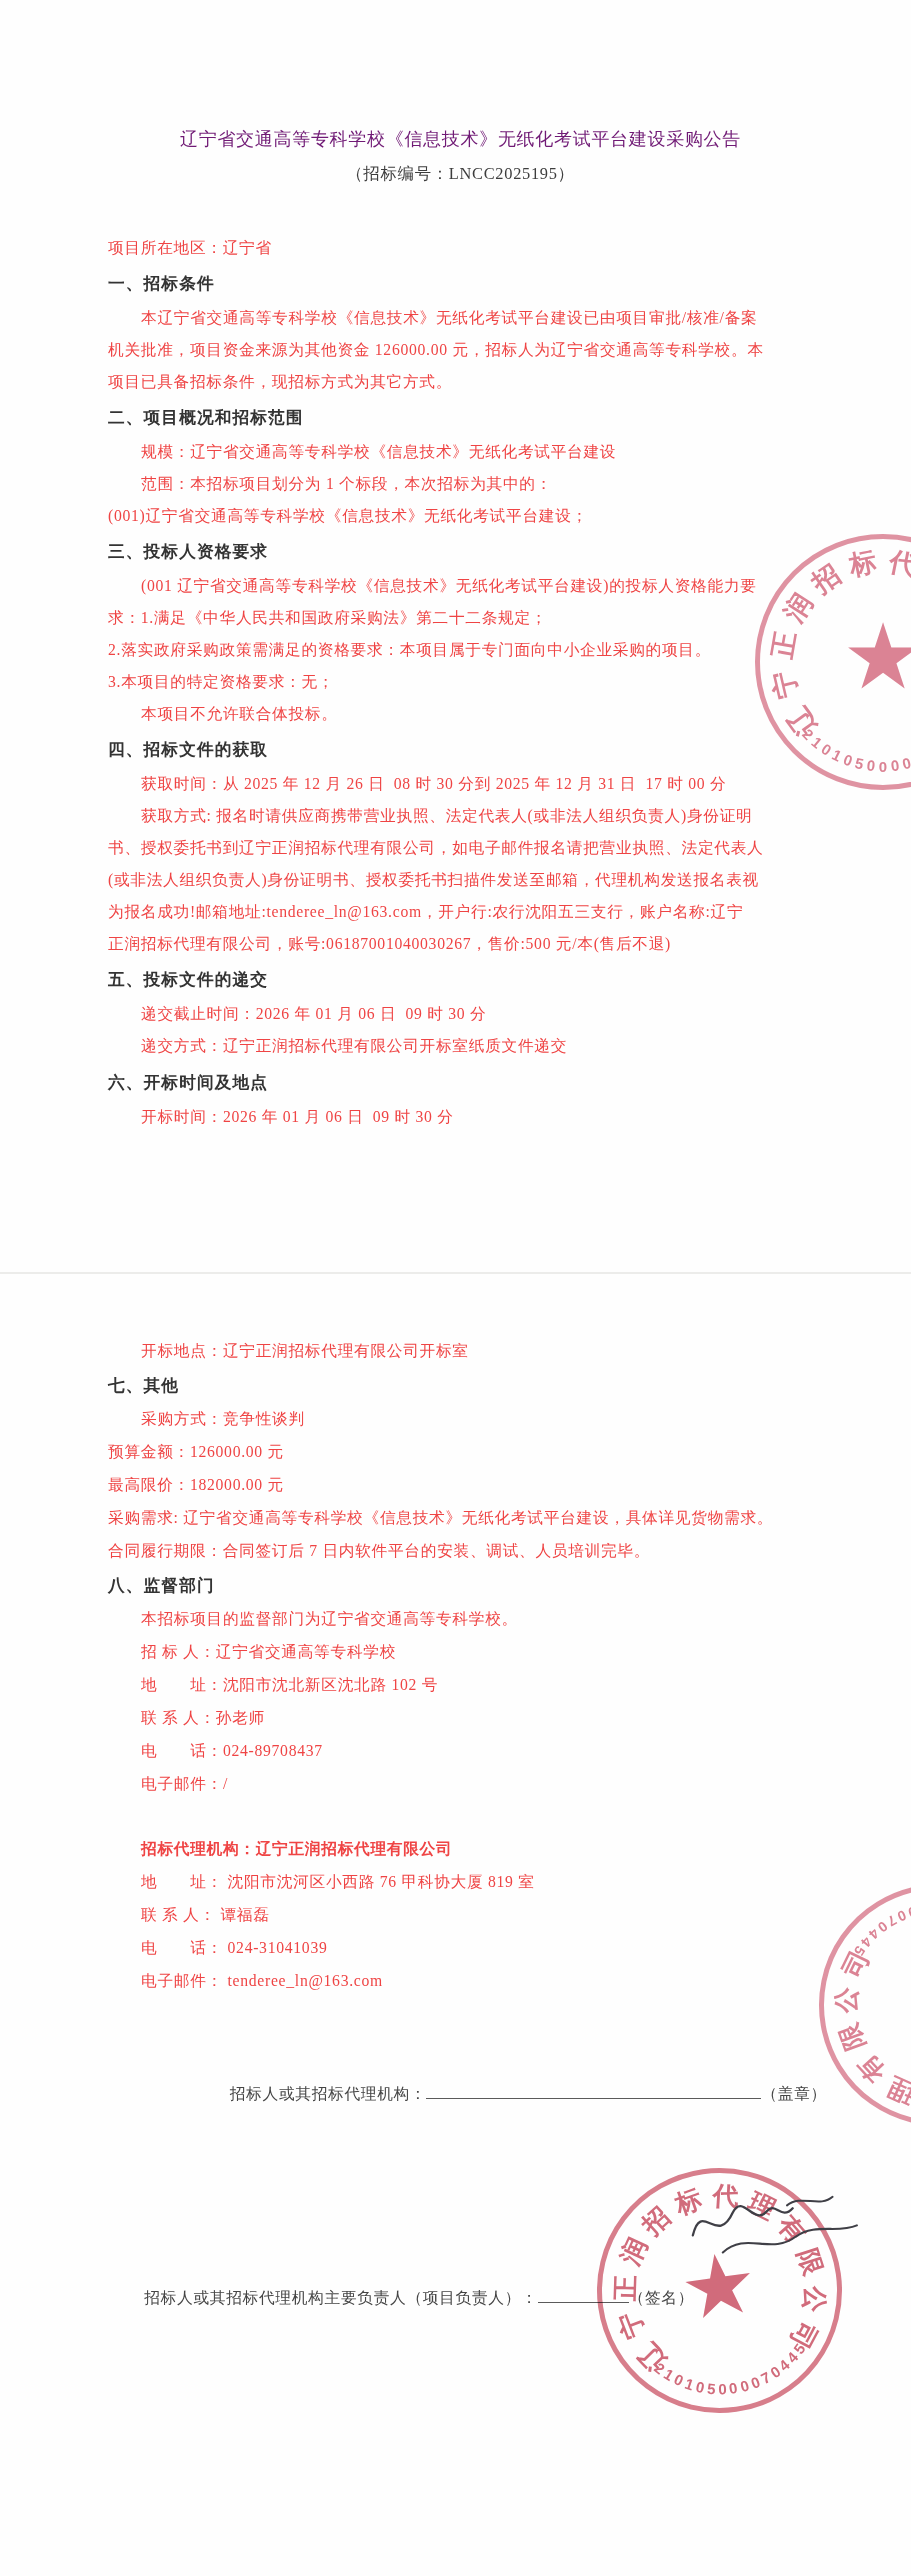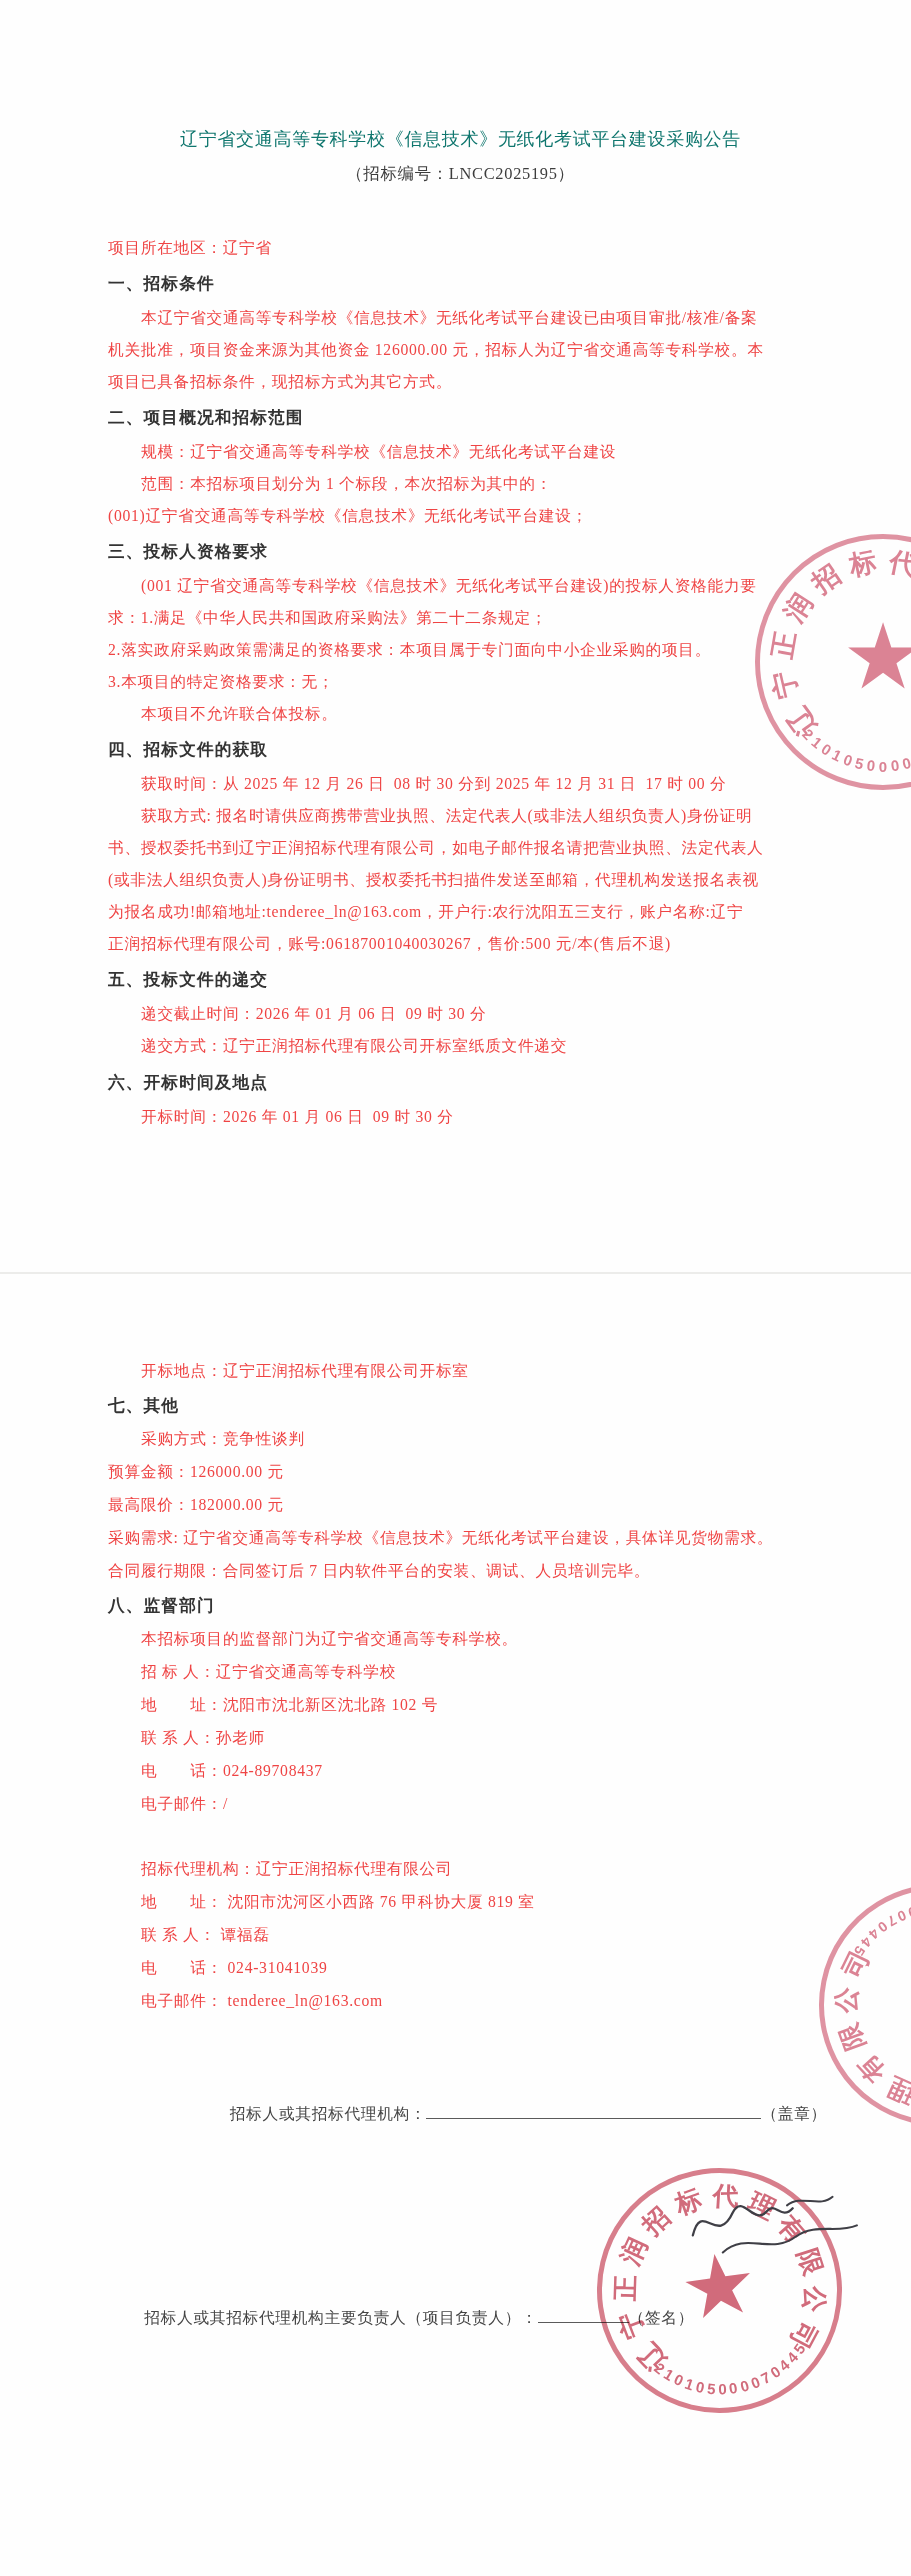--- a/index.html
+++ b/index.html
@@ -2,28 +2,28 @@
 <html style="font-size:11.4px"><head>
 <meta charset="utf-8">
 <style>
   html,body{margin:0;padding:0;background:#ffffff;}
   body{width:911px;font-family:"Liberation Serif","DejaVu Serif",serif;}
   .page{position:relative;width:911px;background:#fefefe;overflow:hidden;}
   #page1{height:1272px;border-bottom:2.1px solid #ececea;border-right:0.7px solid #e9e9e7;}
   #page2{height:1302px;}
   .content{position:absolute;left:108px;top:0;width:705px;}
   #page1 .content{padding-top:122px;}
-  #page2 .content{padding-top:80px;}
+  #page2 .content{padding-top:60px;}
   .ln{font-size:15.7px;line-height:32px;color:#ef4444;letter-spacing:0.7px;white-space:pre-wrap;}
   #page2 .ln{line-height:33px;}
-  .t{font-size:18px;text-align:center;line-height:34px;color:#0f766e;}
+  .t{font-size:18px;text-align:center;line-height:34px;color:#701a75;}
   .s{font-size:16.4px;text-align:center;line-height:36px;margin-bottom:40px;color:#3d3d3d;}
   .h{font-family:"Liberation Sans","DejaVu Sans",sans-serif;font-weight:700;font-size:16.7px;color:#333333;line-height:36px;margin-top:2.1px;letter-spacing:1.1px;}
   .p{padding-left:33px;}
-  .g{margin-top:32px;}
+  .g{margin-top:32px;font-weight:bold;}
   .sig-row{position:relative;font-size:15.7px;color:#454545;letter-spacing:0.7px;line-height:36px;white-space:pre;}
   #sig1{margin-top:96px;padding-left:8.5px;}
   #sig2{margin-top:43px;padding-left:94px;}
   .u{display:inline-block;border-bottom:1.4px solid #5a5a5a;height:18.5px;vertical-align:baseline;}
   #sig1 .u{width:91px;}
   #sig2 .u{width:335px;}
   
   .stamp{position:absolute;mix-blend-mode:multiply;opacity:.82;pointer-events:none;}
   .ring{position:absolute;inset:0;border:5px solid currentColor;border-radius:50%;opacity:.88;}
   .star{position:absolute;left:50%;top:50%;transform:translate(-50%,-55%);line-height:1;}

